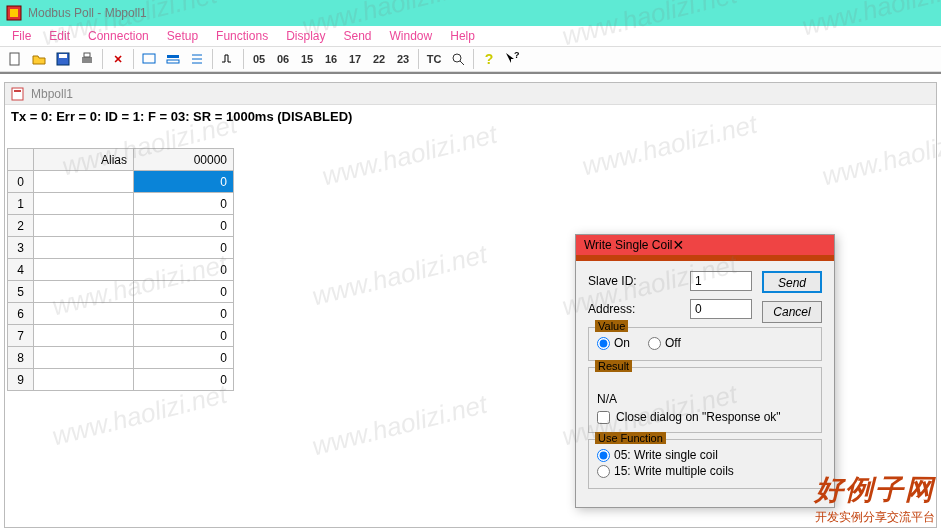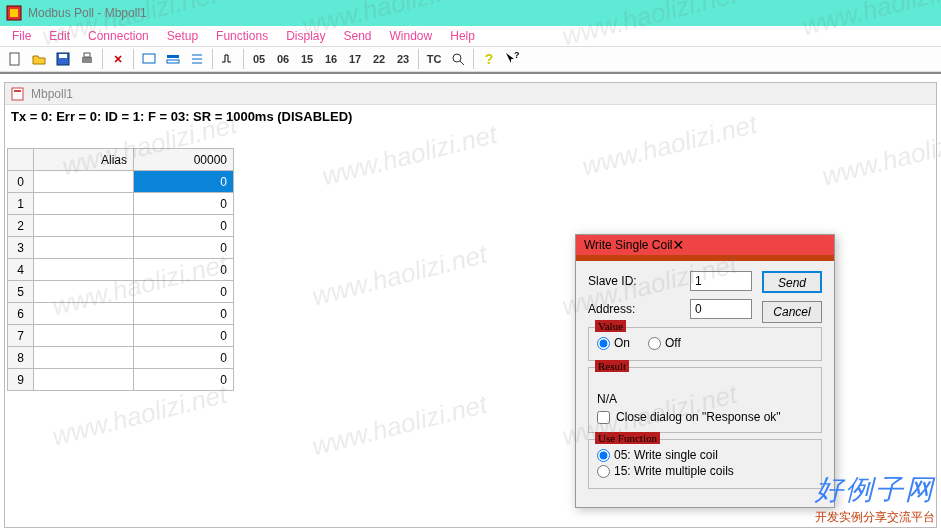--- a/index.html
+++ b/index.html
@@ -139,40 +139,40 @@
   font-size: 12px; text-align: center; line-height: 20px; cursor: default; font-style: italic;
 }
 .dlg-btn.primary { border: 2px solid #0a84d8; }
 .dlg-btns { display: flex; flex-direction: column; gap: 8px; }
 .dlg-left { flex: 1; }
 .dlg-top { display: flex; gap: 10px; }
 .fieldset {
   border: 1px solid #bbb; padding: 6px 8px 8px 8px; margin-bottom: 6px; position: relative;
 }
 .fieldset .legend {
-  position: absolute; top: -8px; left: 6px; background: #b91c1c; padding: 0 3px; font-size: 11px; font-family: Liberation Serif, serif;
+  position: absolute; top: -8px; left: 6px; background: #a16207; padding: 0 3px; font-size: 11px;
 }
 .radios { display: flex; gap: 18px; align-items: center; }
 .radio-row { display: flex; align-items: center; gap: 4px; margin: 2px 0; }
 .chk-row { display: flex; align-items: center; gap: 6px; margin-top: 4px; }
 .result-txt { margin: 18px 0 4px 0; }
 
 .watermark {
   position: absolute;
   color: rgba(120,120,120,.15);
   font-size: 26px;
   font-style: italic;
   transform: rotate(-14deg);
   pointer-events: none;
   white-space: nowrap;
 }
 .brand {
   position: absolute; right: 6px; bottom: 6px; text-align: right; pointer-events: none;
 }
-.brand .big { font-size: 28px; font-weight: normal; color: #3b82f6; font-style: italic; letter-spacing: 2px; }
+.brand .big { font-size: 28px; font-weight: bold; color: #c2410c; font-style: italic; letter-spacing: 2px; }
 .brand .sub { font-size: 12px; color: #c2410c; }
 </style>
 </head>
 <body>
 
 <div class="title-bar">
   <span class="app-icon">
     <svg viewBox="0 0 16 16">
         <rect x="1" y="1" width="14" height="14" fill="#d33" stroke="#600"></rect>
         <rect x="4" y="4" width="8" height="8" fill="#fc0"></rect>

